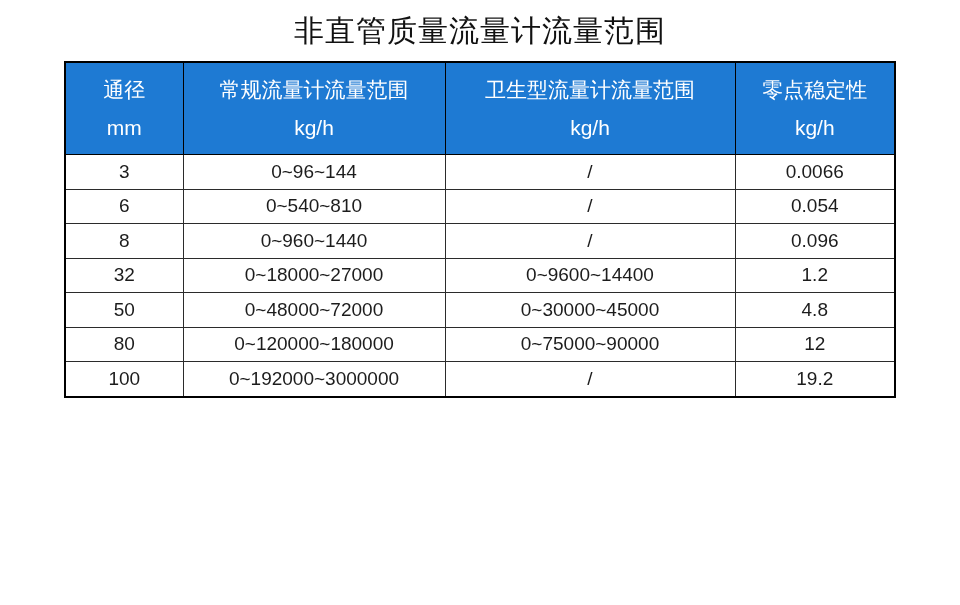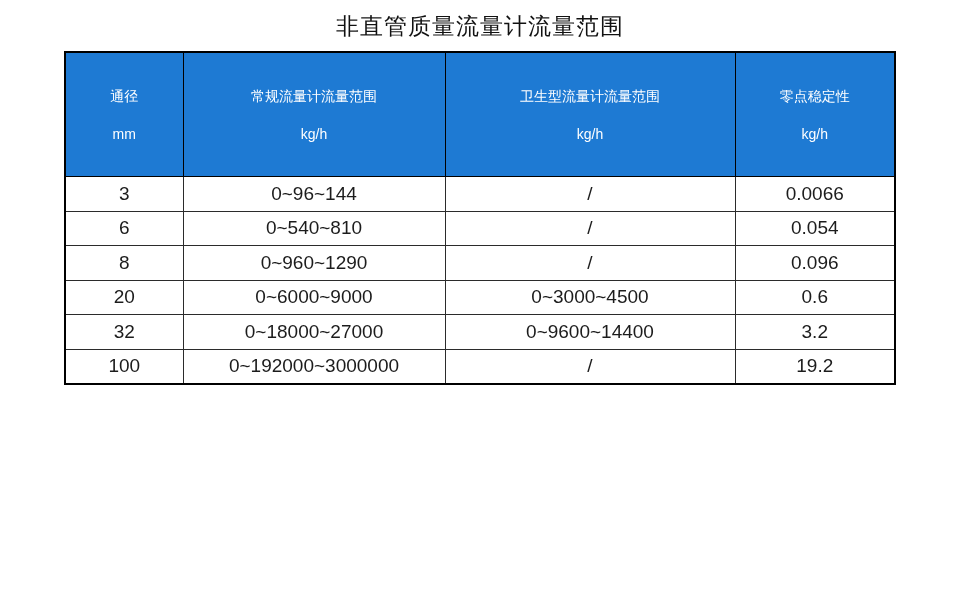--- a/index.html
+++ b/index.html
@@ -10,46 +10,46 @@
   }
   html,body{margin:0;padding:0;}
   body{
     width:960px;height:605px;background:#FFFFFF;
     font-family:"Liberation Sans","DejaVu Sans",sans-serif;
     overflow:hidden;
   }
   .page-title{
     margin:11px 0 0 0;
     text-align:center;
-    font-size:23px;
+    font-size:30px;
     font-weight:400;
     color:#111111;
     letter-spacing:1px;
   }
   table.flow-table{
     border-collapse:collapse;
     table-layout:fixed;
     width:830px;
     margin:9px auto 0 auto;
     border:2px solid var(--border);
   }
   col.c0{width:118px;}
   col.c1{width:262px;}
   col.c2{width:290px;}
   col.c3{width:160px;}
   th{
     background:var(--header-bg);
     color:var(--header-text);
-    font-size:14px;
+    font-size:21px;
     font-weight:400;
     height:91px;
     border:1px solid var(--border);
     text-align:center;
     vertical-align:middle;
-    padding:16px;
+    padding:0;
   }
   th .hl{display:block;line-height:38px;}
   td{
     height:33.5px;
     border:1px solid #2b2b2b;
     text-align:center;
     vertical-align:middle;
     font-size:19px;
     color:var(--body-text);
     padding:0;
@@ -97,35 +97,41 @@
           <td>0.0066</td>
         </tr>
         <tr>
           <td>6</td>
           <td>0~540~810</td>
           <td>/</td>
           <td>0.054</td>
         </tr>
         <tr>
           <td>8</td>
-          <td>0~960~1290</td>
+          <td>0~960~1440</td>
           <td>/</td>
           <td>0.096</td>
-        </tr>
-        <tr>
-          <td>20</td>
-          <td>0~6000~9000</td>
-          <td>0~3000~4500</td>
-          <td>0.6</td>
         </tr>
         <tr>
           <td>32</td>
           <td>0~18000~27000</td>
           <td>0~9600~14400</td>
-          <td>3.2</td>
+          <td>1.2</td>
+        </tr>
+        <tr>
+          <td>50</td>
+          <td>0~48000~72000</td>
+          <td>0~30000~45000</td>
+          <td>4.8</td>
+        </tr>
+        <tr>
+          <td>80</td>
+          <td>0~120000~180000</td>
+          <td>0~75000~90000</td>
+          <td>12</td>
         </tr>
         <tr>
           <td>100</td>
           <td>0~192000~3000000</td>
           <td>/</td>
           <td>19.2</td>
         </tr>
       </tbody>
   </table>
 </div>

